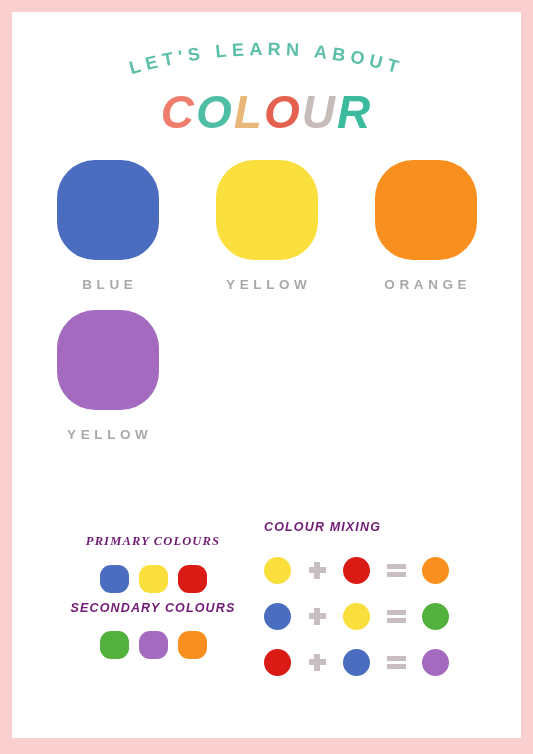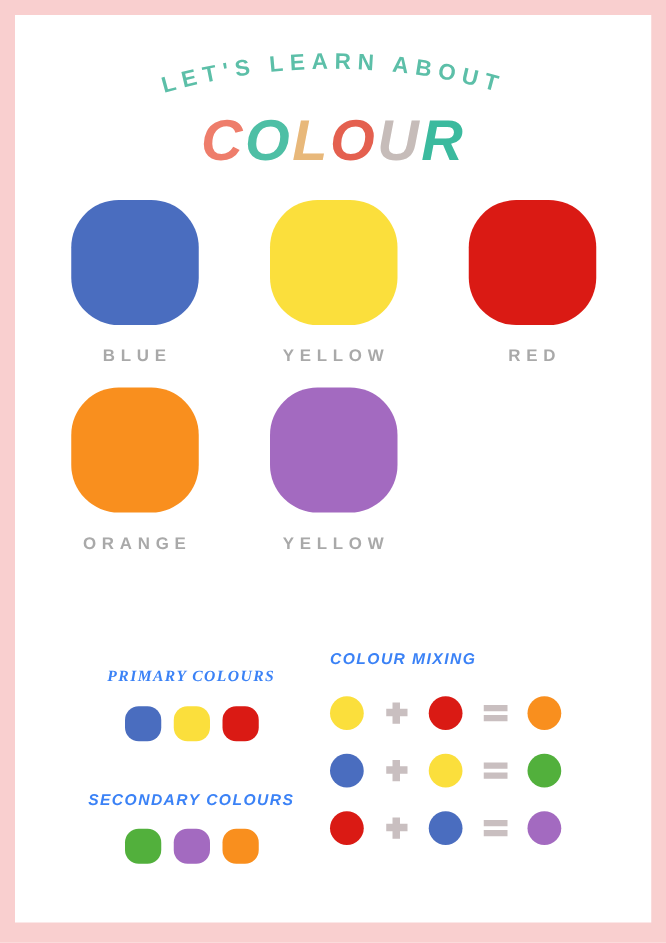--- a/index.html
+++ b/index.html
@@ -104,39 +104,39 @@
     height: 200px;
   }
   .panel-left  { position: absolute; left: 30px;  top: 0; width: 222px; }
   .panel-right { position: absolute; left: 252px; top: 0; width: 250px; }
 
   .panel-heading {
     font-size: 12.5px;
     font-weight: bold;
     font-style: italic;
     letter-spacing: 1.15px;
-    color: #3b82f6;
+    color: #701a75;
     white-space: nowrap;
   }
   .panel-left .panel-heading { text-align: center; }
 
   .chip-row {
     display: flex;
     justify-content: center;
     gap: 10px;
     margin-top: 16px;
   }
   .mini-chip {
     width: 29px;
     height: 28px;
     border-radius: 11px;
   }
 
   .group-a { margin-top: 14px; font-family: Liberation Serif, serif; }
-  .group-b { margin-top: 40px; }
+  .group-b { margin-top: 8px; }
 
   
   .mix-rows { margin-top: 13px; }
   .mix-row {
     display: flex;
     align-items: center;
     height: 46px;
   }
   .dot {
     width: 27px;
@@ -204,24 +204,20 @@
     <div class="swatch-grid">
         <div class="swatch-cell">
           <div class="swatch-chip" style="background: rgb(74, 109, 191);"></div>
           <div class="swatch-label">BLUE</div>
         </div>
         <div class="swatch-cell">
           <div class="swatch-chip" style="background: rgb(251, 223, 60);"></div>
           <div class="swatch-label">YELLOW</div>
         </div>
         <div class="swatch-cell">
-          <div class="swatch-chip" style="background: rgb(218, 26, 20);"></div>
-          <div class="swatch-label">RED</div>
-        </div>
-        <div class="swatch-cell">
           <div class="swatch-chip" style="background: rgb(249, 143, 30);"></div>
           <div class="swatch-label">ORANGE</div>
         </div>
         <div class="swatch-cell">
           <div class="swatch-chip" style="background: rgb(163, 106, 192);"></div>
           <div class="swatch-label">YELLOW</div>
         </div>
       </div>
 
     <div class="bottom">

